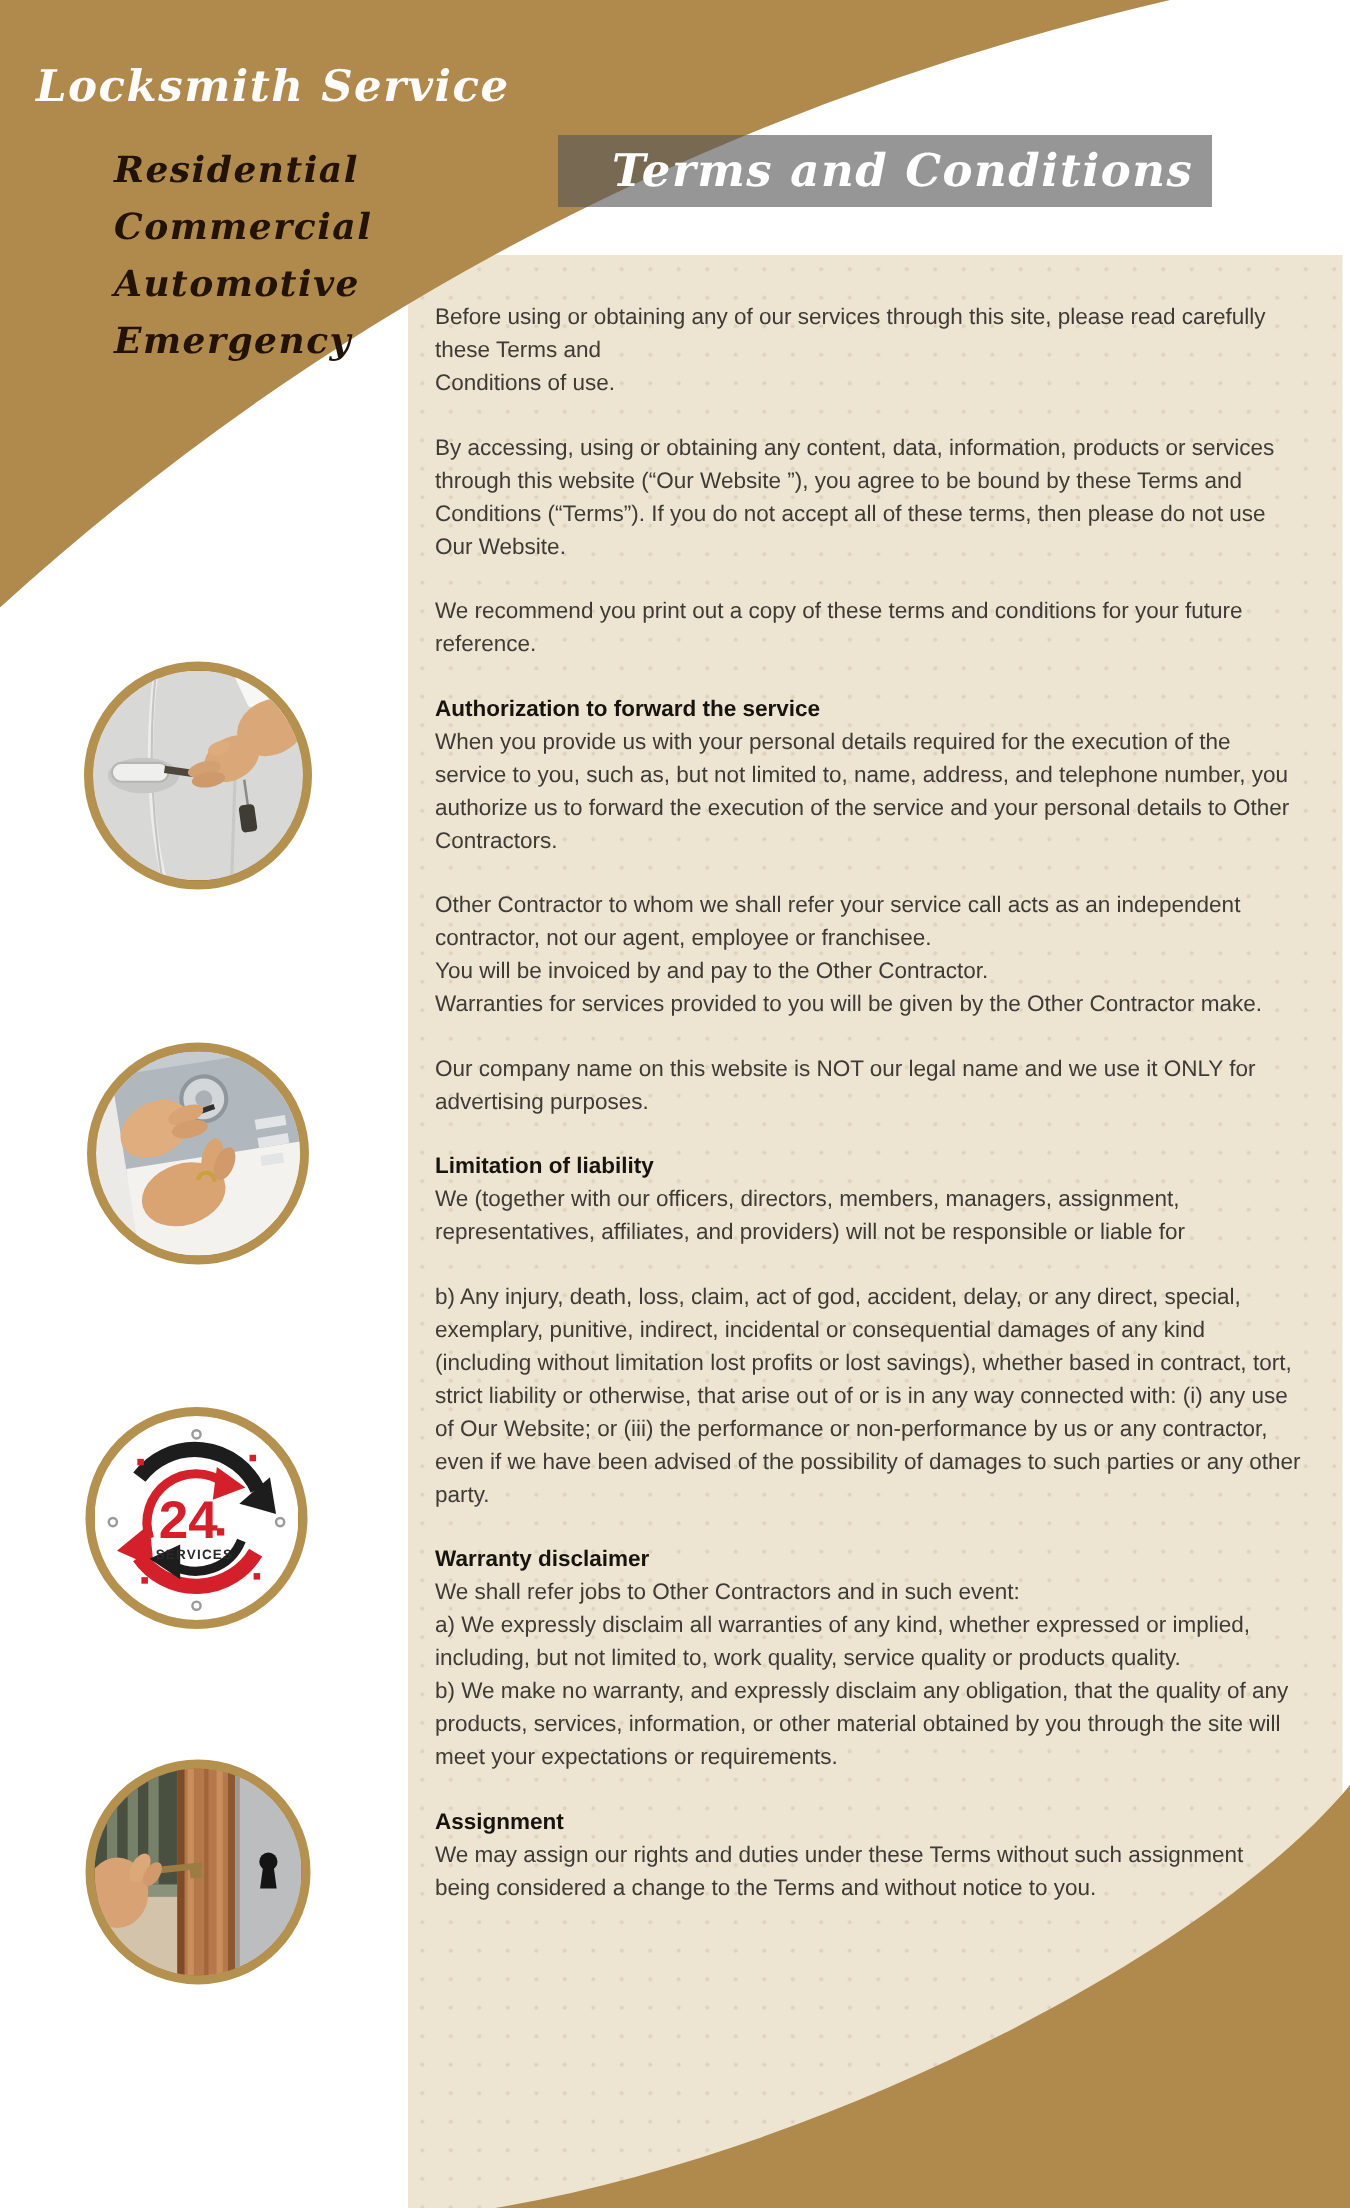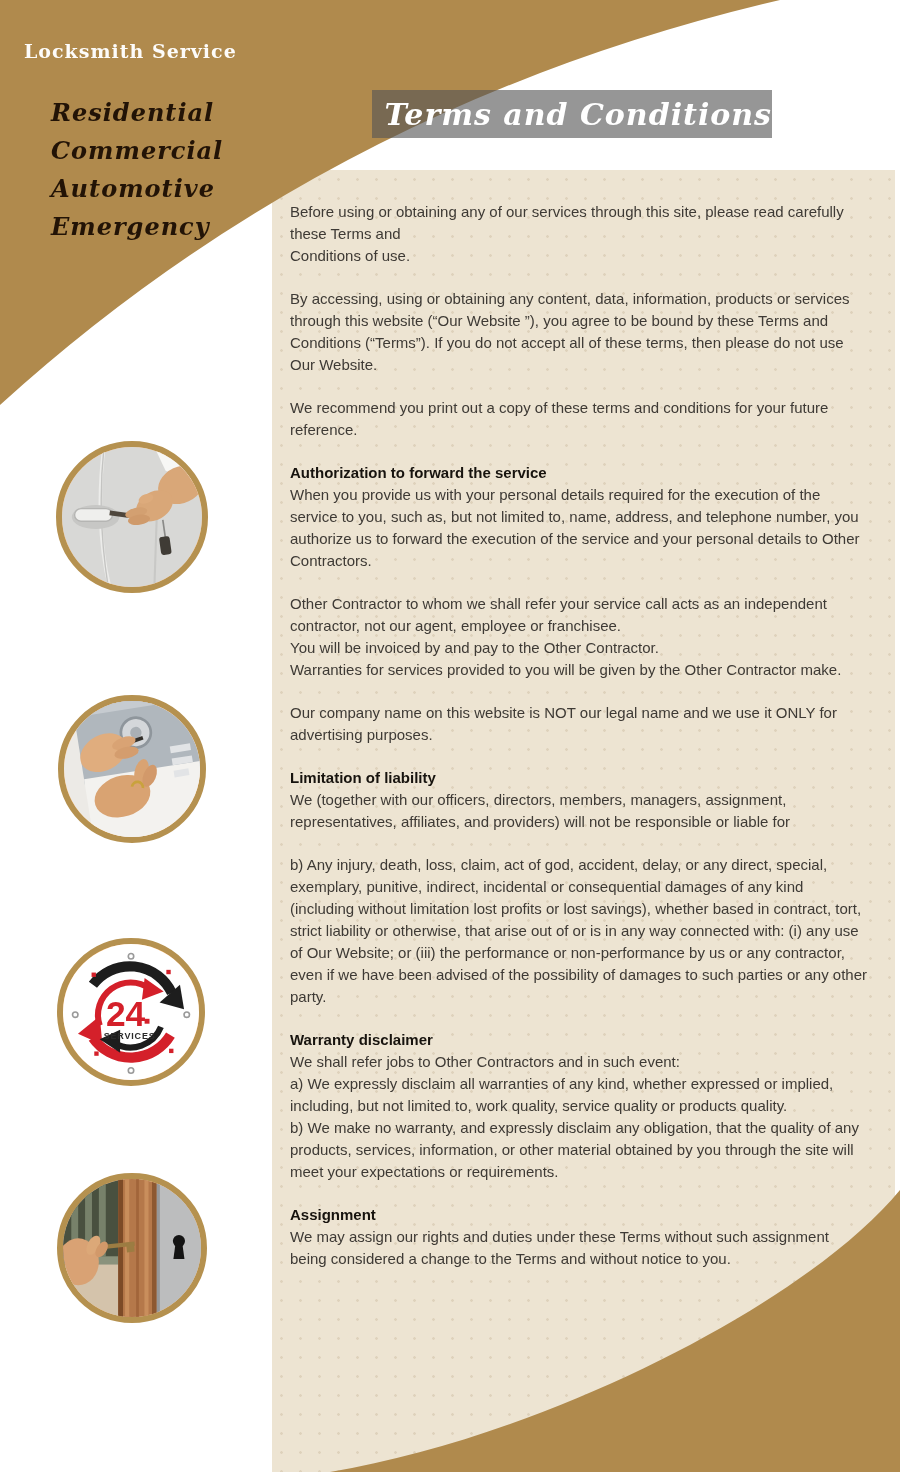--- a/index.html
+++ b/index.html
@@ -13,57 +13,57 @@
     background-color:#ede4d2;
     background-image:radial-gradient(rgba(184,162,128,0.28) 1px, transparent 1.6px);
     background-size:19px 19px;
     z-index:1;
   }
   
   .bg-curves{position:absolute;left:0;top:0;z-index:2;display:block;}
   
   .brand-title{
     position:absolute;left:24px;top:40px;z-index:3;
-    font-family:"DejaVu Serif", serif;font-weight:bold;
-    font-size:19px;color:#fdfcfa;letter-spacing:1px;
+    font-family:"DejaVu Serif", serif;font-style:italic;font-weight:bold;
+    font-size:29px;color:#fdfcfa;letter-spacing:1px;
   }
   .services{
-    position:absolute;left:51px;top:93px;z-index:3;margin:0;padding:0;list-style:none;
+    position:absolute;left:76px;top:93px;z-index:3;margin:0;padding:0;list-style:none;
   }
   .service-item{
     height:38px;display:flex;align-items:center;
     font-family:"DejaVu Serif", serif;font-style:italic;font-weight:bold;
     font-size:24px;color:#221306;letter-spacing:1px;
   }
   
   .title-bar{
     position:absolute;left:372px;top:90px;width:400px;height:48px;z-index:3;
     background:rgba(85,85,85,0.62);
-    display:flex;align-items:center;justify-content:flex-end;
+    display:flex;align-items:center;justify-content:flex-start;padding-left:36px;
   }
   .title-bar span{
     font-family:"DejaVu Serif", serif;font-style:italic;font-weight:bold;
     font-size:30px;color:#ffffff;letter-spacing:1px;white-space:nowrap;
   }
   
   .content{
     position:absolute;left:272px;top:184px;width:620px;z-index:3;
     padding:17px 0 0 18px;box-sizing:border-box;
   }
   .bhead{
     font-size:15px;line-height:22px;font-weight:bold;color:#17130e;margin:0;
   }
   .para{
     font-size:15px;line-height:22px;color:#3e3a35;margin:0 0 21px;
     white-space:pre-line;width:604px;
   }
   
   .photo{
     position:absolute;z-index:3;margin:0;box-sizing:border-box;
-    border:6px solid #b5914f;border-radius:50%;background:#fdba74;overflow:hidden;
+    border:6px solid #b5914f;border-radius:50%;background:#a16207;overflow:hidden;
   }
   .photo svg{display:block;width:100%;height:100%;}
   .c1{left:56px;top:441px;width:152px;height:152px;}
   .c2{left:58px;top:695px;width:148px;height:148px;}
   .c3{left:57px;top:938px;width:148px;height:148px;}
   .c4{left:57px;top:1173px;width:150px;height:150px;}
   .badge-24{font-family:"Liberation Sans", sans-serif;font-weight:bold;}
 </style>
 </head>
 <body>

